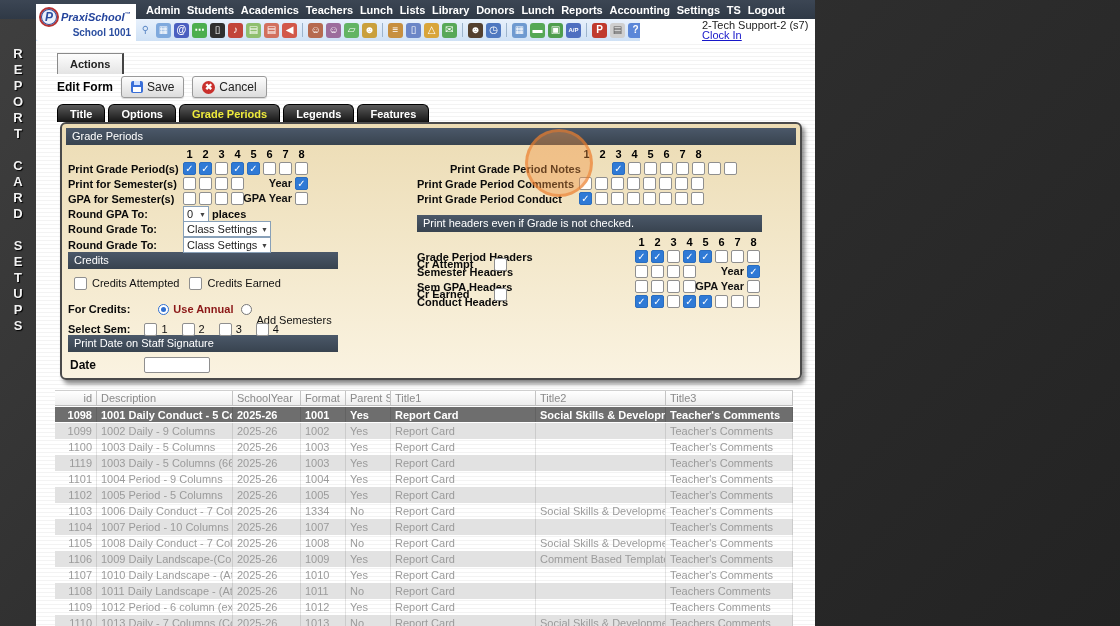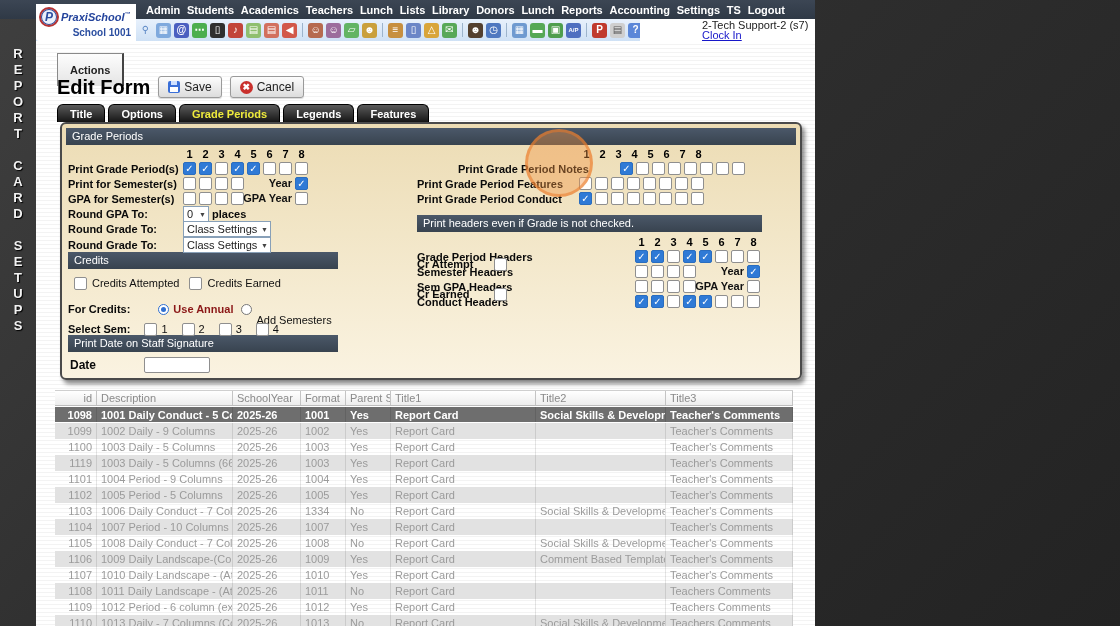--- a/index.html
+++ b/index.html
@@ -45,27 +45,27 @@
   .side-letters { position:absolute; left:0; top:46px; width:36px; display:flex;
     flex-direction:column; align-items:center; z-index:3; }
   .side-letters span { color:#f2f2f2; font-weight:bold; font-size:13px; height:16px;
     text-shadow:1px 1px 1px #000; }
   .side-gap { height:12px; }
   
   .page { position:absolute; left:36px; top:41px; width:779px; height:585px;
     background:repeating-linear-gradient(to bottom,#ffffff 0px,#ffffff 3px,#f3f3f3 3px,#f3f3f3 4px);
     overflow:hidden; }
   
-  .actions-tab { position:absolute; left:21px; top:12px; height:18px; padding:16px 12px;
+  .actions-tab { position:absolute; left:21px; top:12px; height:18px; padding:10px 12px;
     background:linear-gradient(#fdfdfd,#e4e4e4); border:1px solid #8a8a8a; border-bottom:none;
     border-right:2px solid #444; font-weight:bold; color:#222; display:flex; align-items:center;
     cursor:pointer;text-align:center; }
   
   .editrow { position:absolute; left:21px; top:32px; height:28px; display:flex; align-items:center; gap:8px; }
-  .editrow .title { font-weight:bold; font-size:20px; color:#000; }
+  .editrow .title { font-weight:bold; font-size:12px; color:#000; }
   .btn { display:inline-flex; align-items:center; gap:4px; height:22px; padding:0 9px;
     background:linear-gradient(#fdfdfd,#dcdcdc); border:1px solid #9a9a9a; border-radius:3px;
     font-size:12px; color:#222; cursor:pointer; box-shadow:0 1px 1px rgba(0,0,0,.15); }
   .floppy { width:12px; height:12px; background:#3a6fd8; border-radius:2px; position:relative; }
   .floppy:before { content:""; position:absolute; left:3px; top:0; width:6px; height:4px; background:#cfe0ff; }
   .floppy:after { content:""; position:absolute; left:2px; bottom:1px; width:8px; height:5px; background:#fff; }
   .cancel-ico { width:13px; height:13px; border-radius:50%; background:#c9302c; color:#fff;
     font-size:9px; font-weight:bold; display:flex; align-items:center; justify-content:center; }
   
   .formtabs { position:absolute; left:21px; top:63px; display:flex; gap:3px; }
@@ -343,35 +343,35 @@
           <span class="num" style="left: 0px;">1</span>
           <span class="num" style="left: 16px;">2</span>
           <span class="num" style="left: 32px;">3</span>
           <span class="num" style="left: 48px;">4</span>
           <span class="num" style="left: 64px;">5</span>
           <span class="num" style="left: 80px;">6</span>
           <span class="num" style="left: 96px;">7</span>
           <span class="num" style="left: 112px;">8</span>
         </div>
       </div>
-      <div class="prow" style="top: 38px; left: 348px; padding-left: 48px;">
+      <div class="prow" style="top: 38px; left: 340px; padding-left: 48px;">
         <span class="plabel" style="width: 162px;">Print Grade Period Notes</span>
         <div class="slots" style="width: 128px;">
           <span class="cb checked" style="left: 0px;">✓</span>
           <span class="cb" style="left: 16px;"></span>
           <span class="cb" style="left: 32px;"></span>
           <span class="cb" style="left: 48px;"></span>
           <span class="cb" style="left: 64px;"></span>
           <span class="cb" style="left: 80px;"></span>
           <span class="cb" style="left: 96px;"></span>
           <span class="cb" style="left: 112px;"></span>
         </div>
       </div>
       <div class="prow" style="top: 53px; left: 355px;">
-        <span class="plabel" style="width: 162px;">Print Grade Period Features</span>
+        <span class="plabel" style="width: 162px;">Print Grade Period Comments</span>
         <div class="slots" style="width: 128px;">
           <span class="cb" style="left: 0px;"></span>
           <span class="cb" style="left: 16px;"></span>
           <span class="cb" style="left: 32px;"></span>
           <span class="cb" style="left: 48px;"></span>
           <span class="cb" style="left: 64px;"></span>
           <span class="cb" style="left: 80px;"></span>
           <span class="cb" style="left: 96px;"></span>
           <span class="cb" style="left: 112px;"></span>
         </div>

